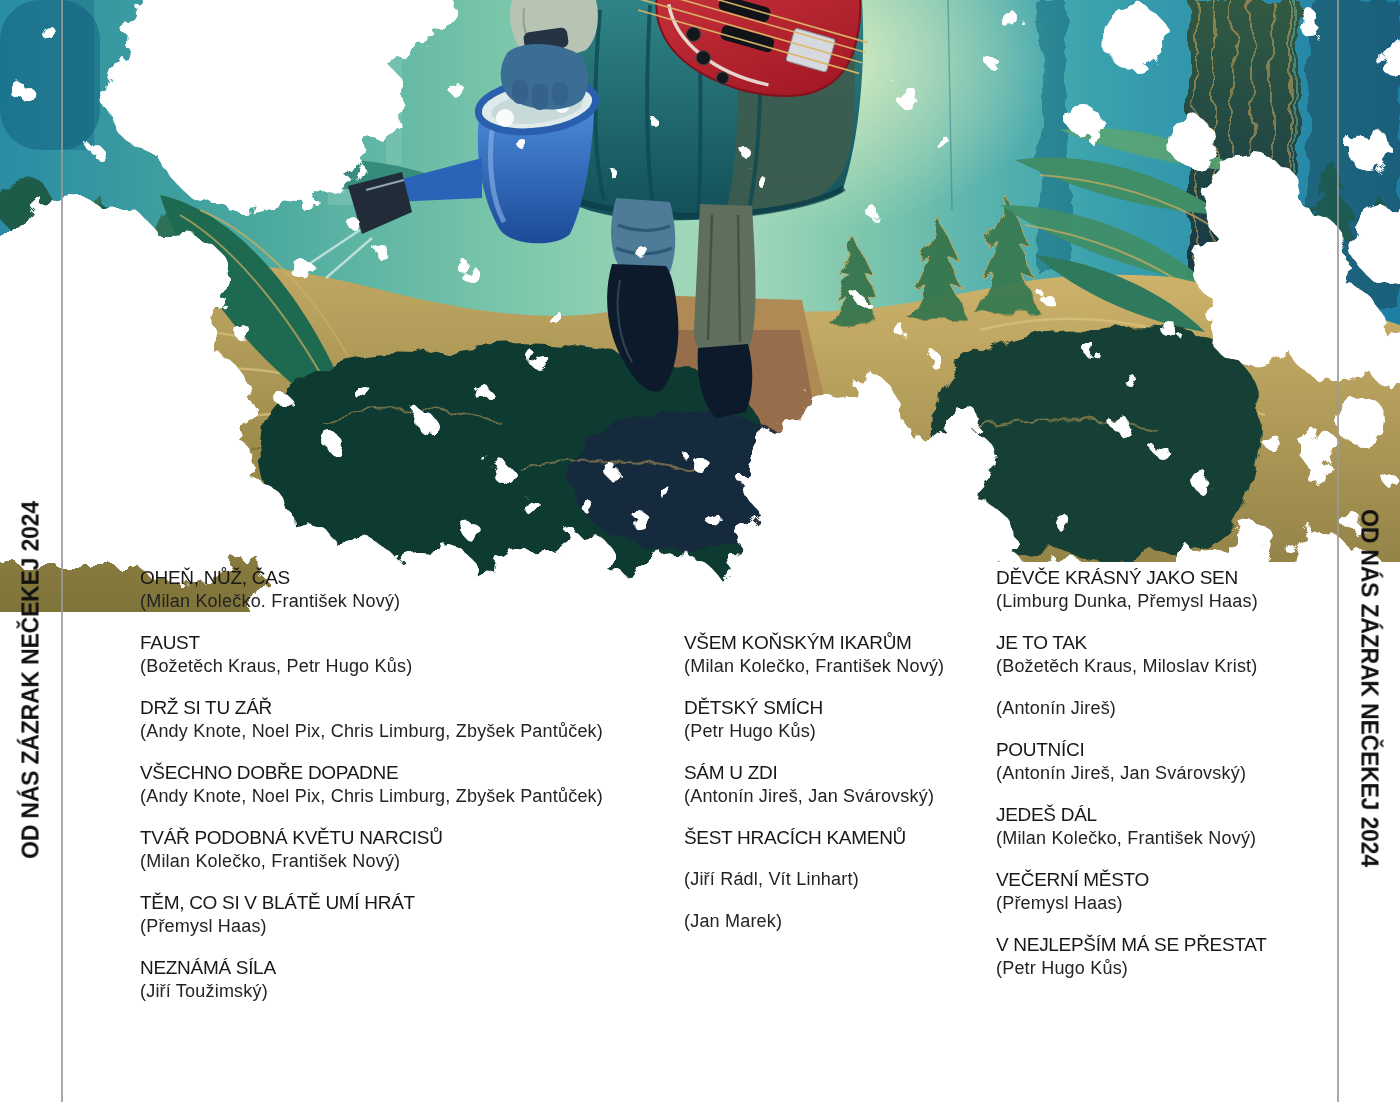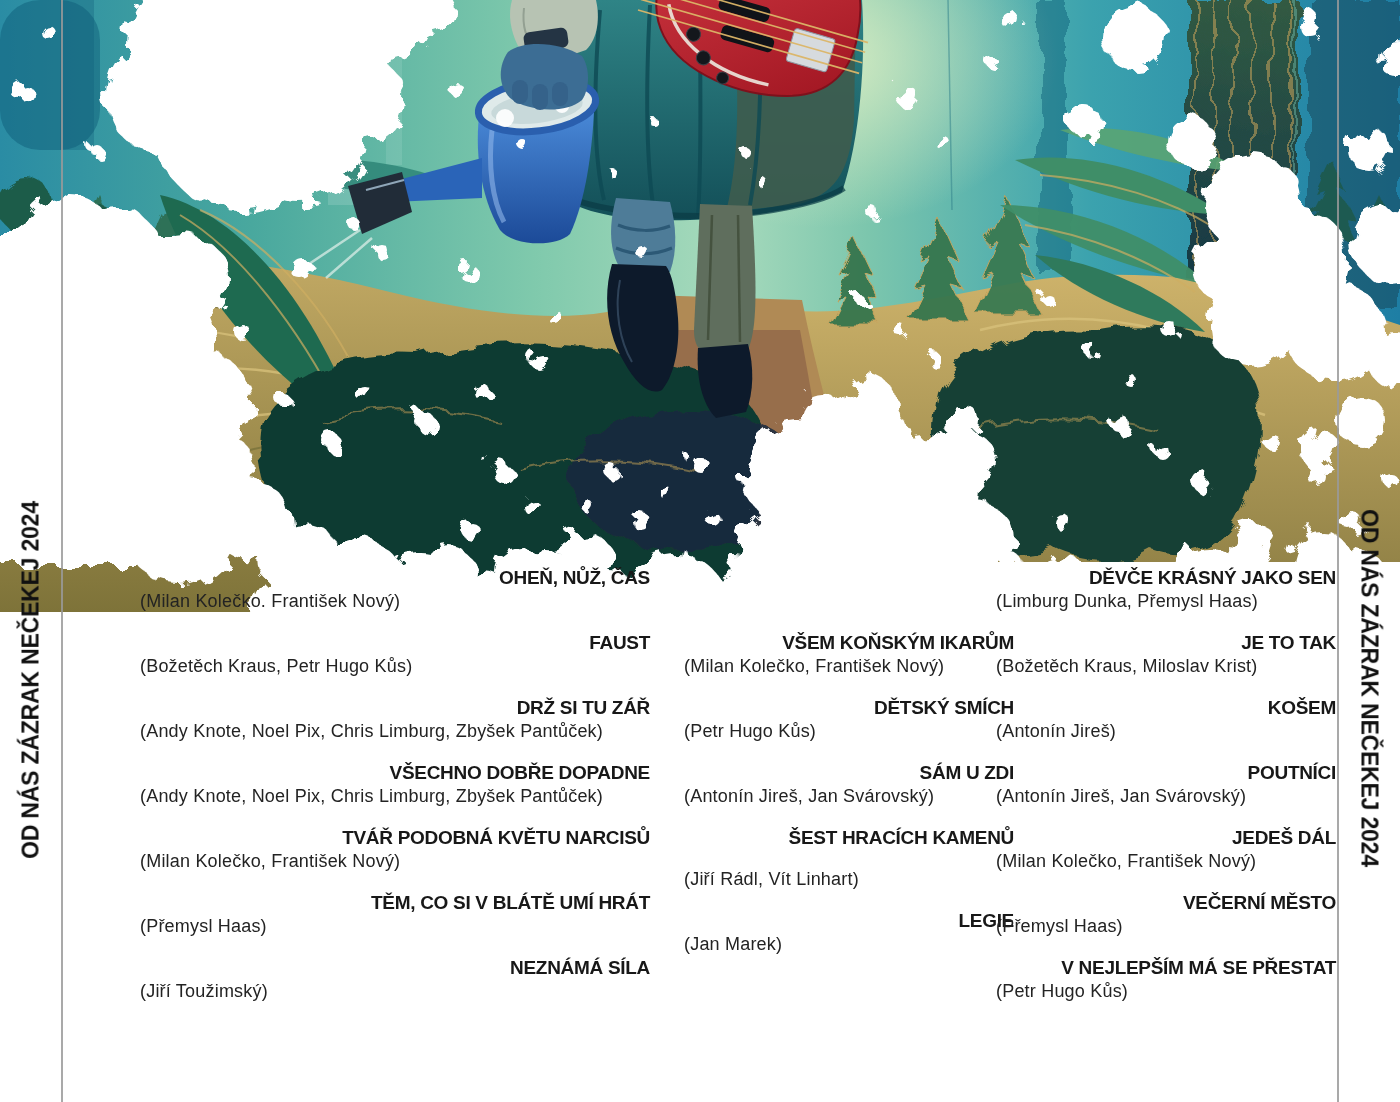--- a/index.html
+++ b/index.html
@@ -20,22 +20,22 @@
     white-space:nowrap;
   }
   .vlabel-left{left:31px;top:680px;transform:translate(-50%,-50%) rotate(-90deg);}
   .vlabel-right{left:1369px;top:688px;transform:translate(-50%,-50%) rotate(90deg);}
   .col{position:absolute;z-index:4;}
   .col1{left:140px;top:566px;width:510px;}
   .col2{left:684px;top:631px;width:330px;}
   .col3{left:996px;top:566px;width:340px;}
   .entry{margin:0 0 18px 0;}
   .title{
-    font-weight:bold;font-size:19px;line-height:23px;
-    letter-spacing:-0.3px;color:#181818;white-space:nowrap;text-align:right;
+    font-weight:normal;font-size:19px;line-height:23px;
+    letter-spacing:-0.3px;color:#181818;white-space:nowrap;
   }
   .credits{
     font-size:18px;line-height:24px;letter-spacing:0.2px;
     color:#232323;white-space:nowrap;
   }
 </style>
 </head>
 <body>
 
 <div class="page">
@@ -466,36 +466,34 @@
       <div class="title">SÁM U ZDI</div>
       <div class="credits">(Antonín Jireš, Jan Svárovský)</div>
     </div>
     <div class="entry">
       <div class="title">ŠEST HRACÍCH KAMENŮ</div>
     </div>
     <div class="entry">
       <div class="credits">(Jiří Rádl, Vít Linhart)</div>
     </div>
     <div class="entry">
-      <div class="title">LEGIE</div>
       <div class="credits">(Jan Marek)</div>
     </div>
   </div>
 
   <div class="col col3">
     <div class="entry">
       <div class="title">DĚVČE KRÁSNÝ JAKO SEN</div>
       <div class="credits">(Limburg Dunka, Přemysl Haas)</div>
     </div>
     <div class="entry">
       <div class="title">JE TO TAK</div>
       <div class="credits">(Božetěch Kraus, Miloslav Krist)</div>
     </div>
     <div class="entry">
-      <div class="title">KOŠEM</div>
       <div class="credits">(Antonín Jireš)</div>
     </div>
     <div class="entry">
       <div class="title">POUTNÍCI</div>
       <div class="credits">(Antonín Jireš, Jan Svárovský)</div>
     </div>
     <div class="entry">
       <div class="title">JEDEŠ DÁL</div>
       <div class="credits">(Milan Kolečko, František Nový)</div>
     </div>

